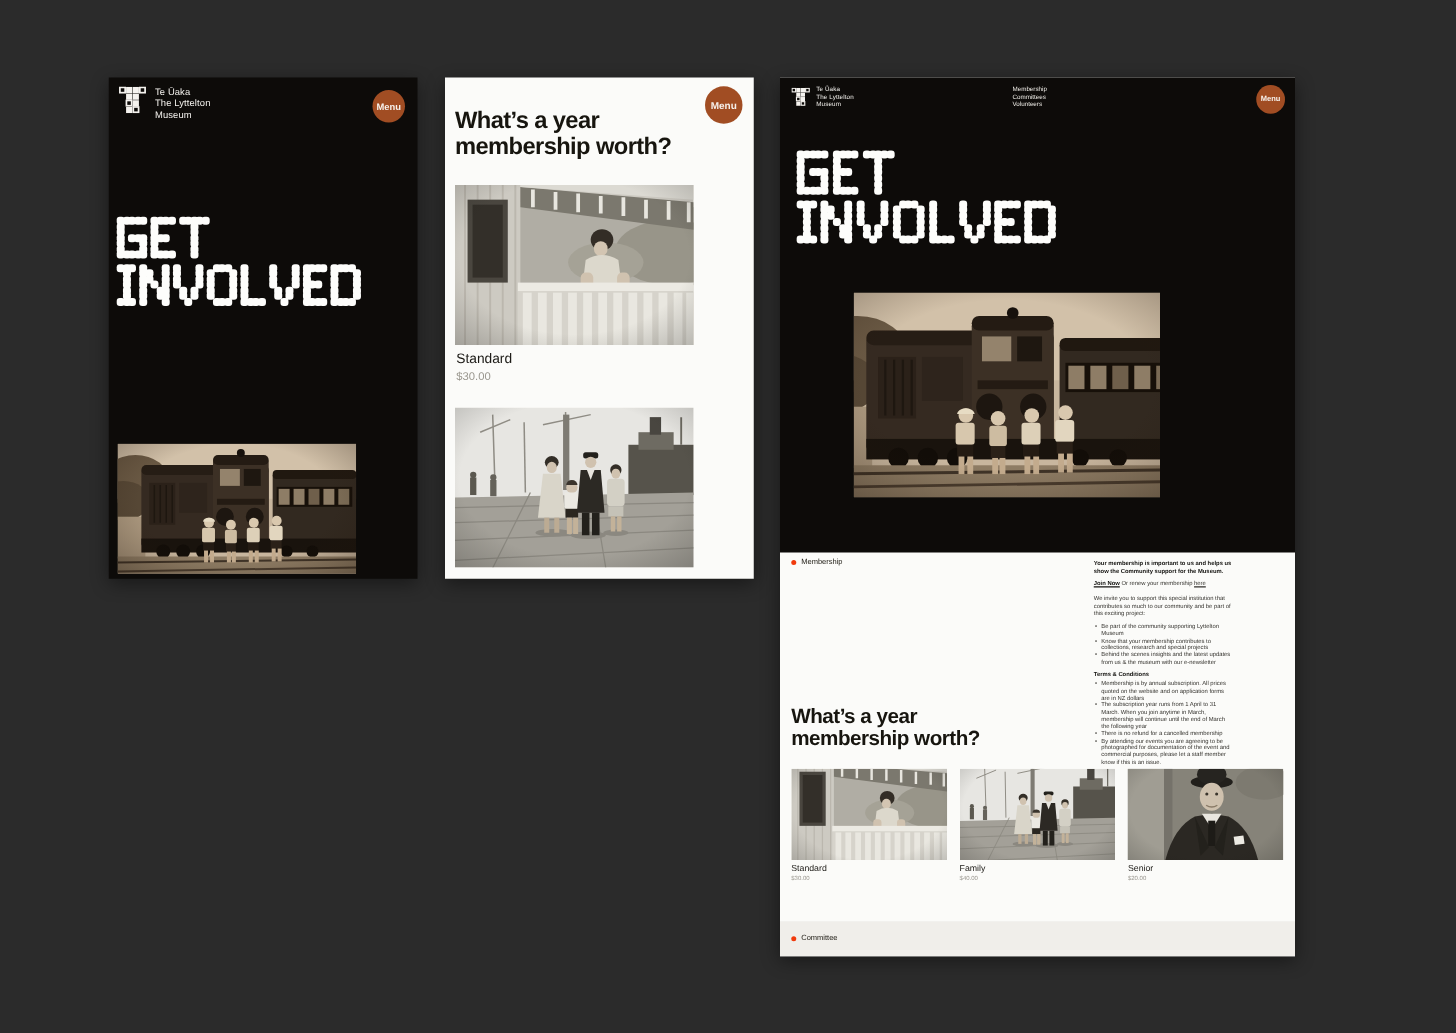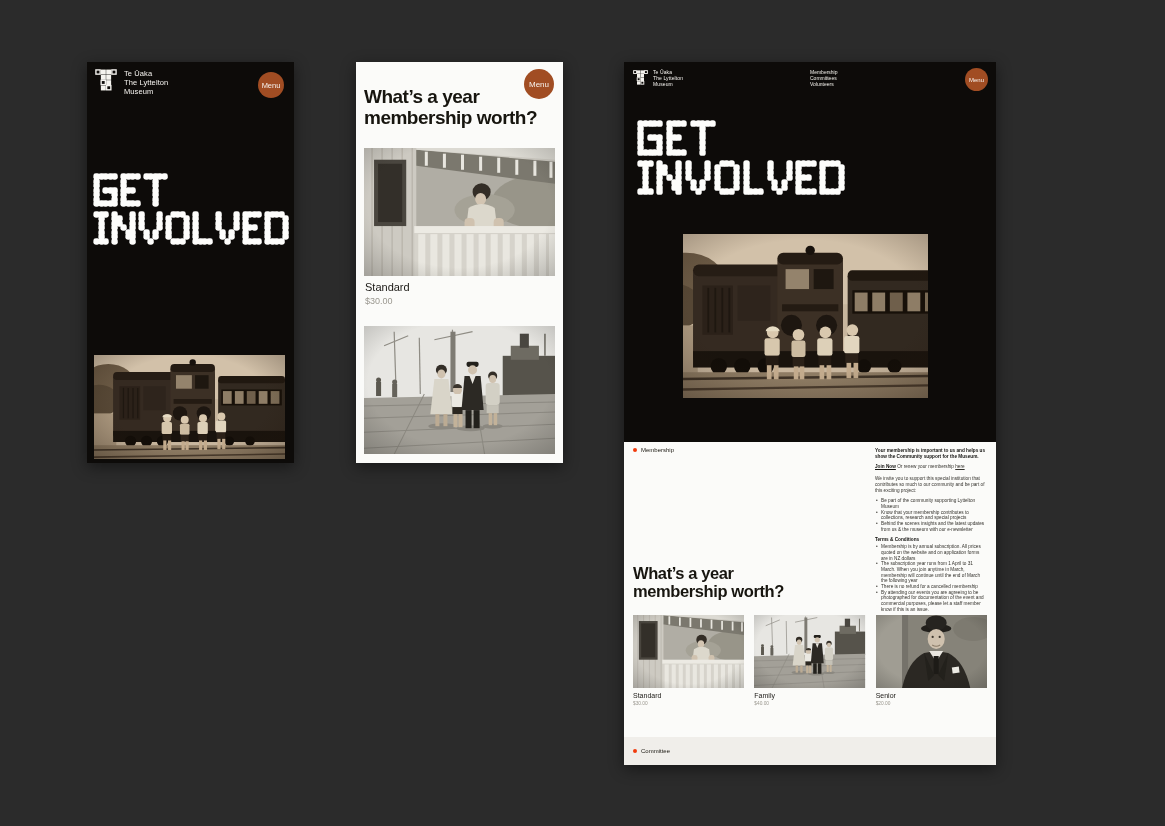--- a/index.html
+++ b/index.html
@@ -1,26 +1,26 @@
 <!DOCTYPE html>
 <html style="--menu: #a14d23; --dot: #f13a0c; --dark: #0d0b09; --light: #fbfbf9;"><head>
 <meta charset="utf-8">
 <style>
   html,body{margin:0;padding:0;}
   body{width:1165px;height:826px;position:relative;overflow:hidden;
        font-family:"Liberation Sans", sans-serif;background:#2b2b2b;}
   .board{position:absolute;inset:0;}
-  .panel{position:absolute;box-shadow:0 4px 14px rgba(0,0,0,.45);}
+  .panel{position:absolute;box-shadow:0 4px 14px rgba(0,0,0,.45);padding-left:40px;}
   .dark{background:var(--dark,#0d0b09);}
   .light{background:var(--light,#fbfbf9);}
 
   
   .menu-btn{position:absolute;border-radius:50%;background:var(--menu,#a14d23);
     color:#f6f1ec;display:flex;align-items:center;justify-content:center;
-    cursor:pointer;border:none;}
+    cursor:pointer;border:none;font-weight:bold;}
 
   
   .brand{position:absolute;display:flex;align-items:flex-start;color:#f5f3ef;}
   .brand .lines{margin-left:7px;font-weight:400;letter-spacing:.1px;}
 
   
   .headline{position:absolute;color:#fff;}
   .pxline{display:flex;gap:var(--px);}
   .pxline + .pxline{margin-top:6px;}
   .pxletter{display:grid;grid-auto-rows:var(--px);}

